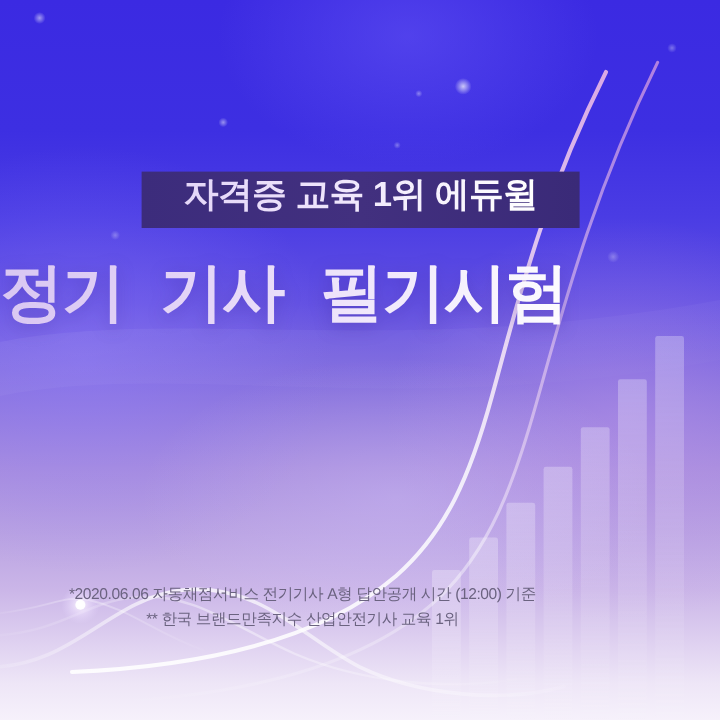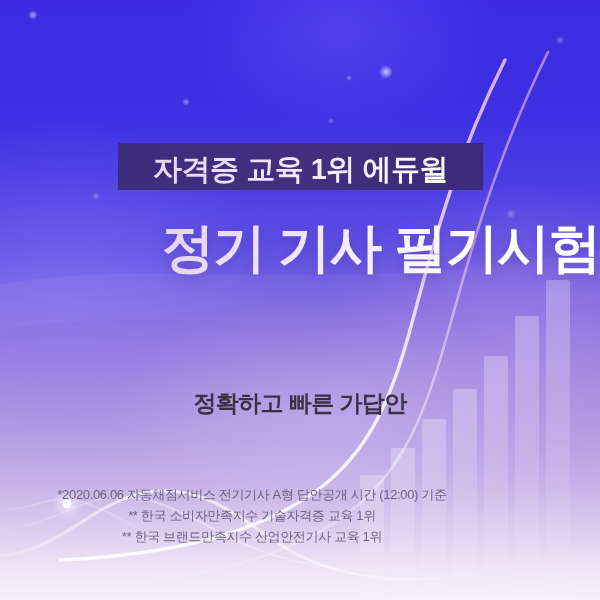--- a/index.html
+++ b/index.html
@@ -88,41 +88,42 @@
 
   
   .badge {
     position: absolute;
     left: 118px;
     top: 143px;
     width: 365px;
     height: 47px;
     background: linear-gradient(90deg, #3c2c7c 0%, #42307f 50%, #3a2a78 100%);
     display: flex;
-    align-items: flex-end;
+    align-items: flex-start;
     justify-content: center;
   }
   .badge-text {
     font-size: 29px;
     font-weight: 700;
     letter-spacing: -0.5px;
     background: linear-gradient(90deg, #e4d6f8 0%, #efe6fc 45%, #ffffff 100%);
     -webkit-background-clip: text;
     background-clip: text;
     color: transparent;
     white-space: nowrap;
   }
 
   
   .headline {
     position: absolute;
     left: 0;
     top: 216px;
     width: 600px;
-    text-align: right;
+    text-align: left;
+    font-family: Liberation Mono, monospace;
   }
   .headline-line {
     font-size: 53px;
     font-weight: 700;
     line-height: 64px;
     letter-spacing: -1.5px;
     white-space: nowrap;
     background: linear-gradient(100deg, #d9c6f2 0%, #e4d5f7 28%, #f3ecfc 58%, #ffffff 82%, #ffffff 100%);
     -webkit-background-clip: text;
     background-clip: text;
@@ -248,21 +249,19 @@
   </svg>
 
   <div class="badge">
     <span class="badge-text">자격증 교육 1위 에듀윌</span>
   </div>
 
   <div class="headline">
     <div class="headline-line">정기 기사 필기시험</div>
   </div>
 
-  <div class="subtitle">정확하고 빠른 가답안</div>
 
   <div class="footnotes">
     <div class="footnote">*2020.06.06 자동채점서비스 전기기사 A형 답안공개 시간 (12:00) 기준</div>
-    <div class="footnote">** 한국 소비자만족지수 기술자격증 교육 1위</div>
     <div class="footnote">** 한국 브랜드만족지수 산업안전기사 교육 1위</div>
   </div>
 
 </div>
 
 </body></html>

